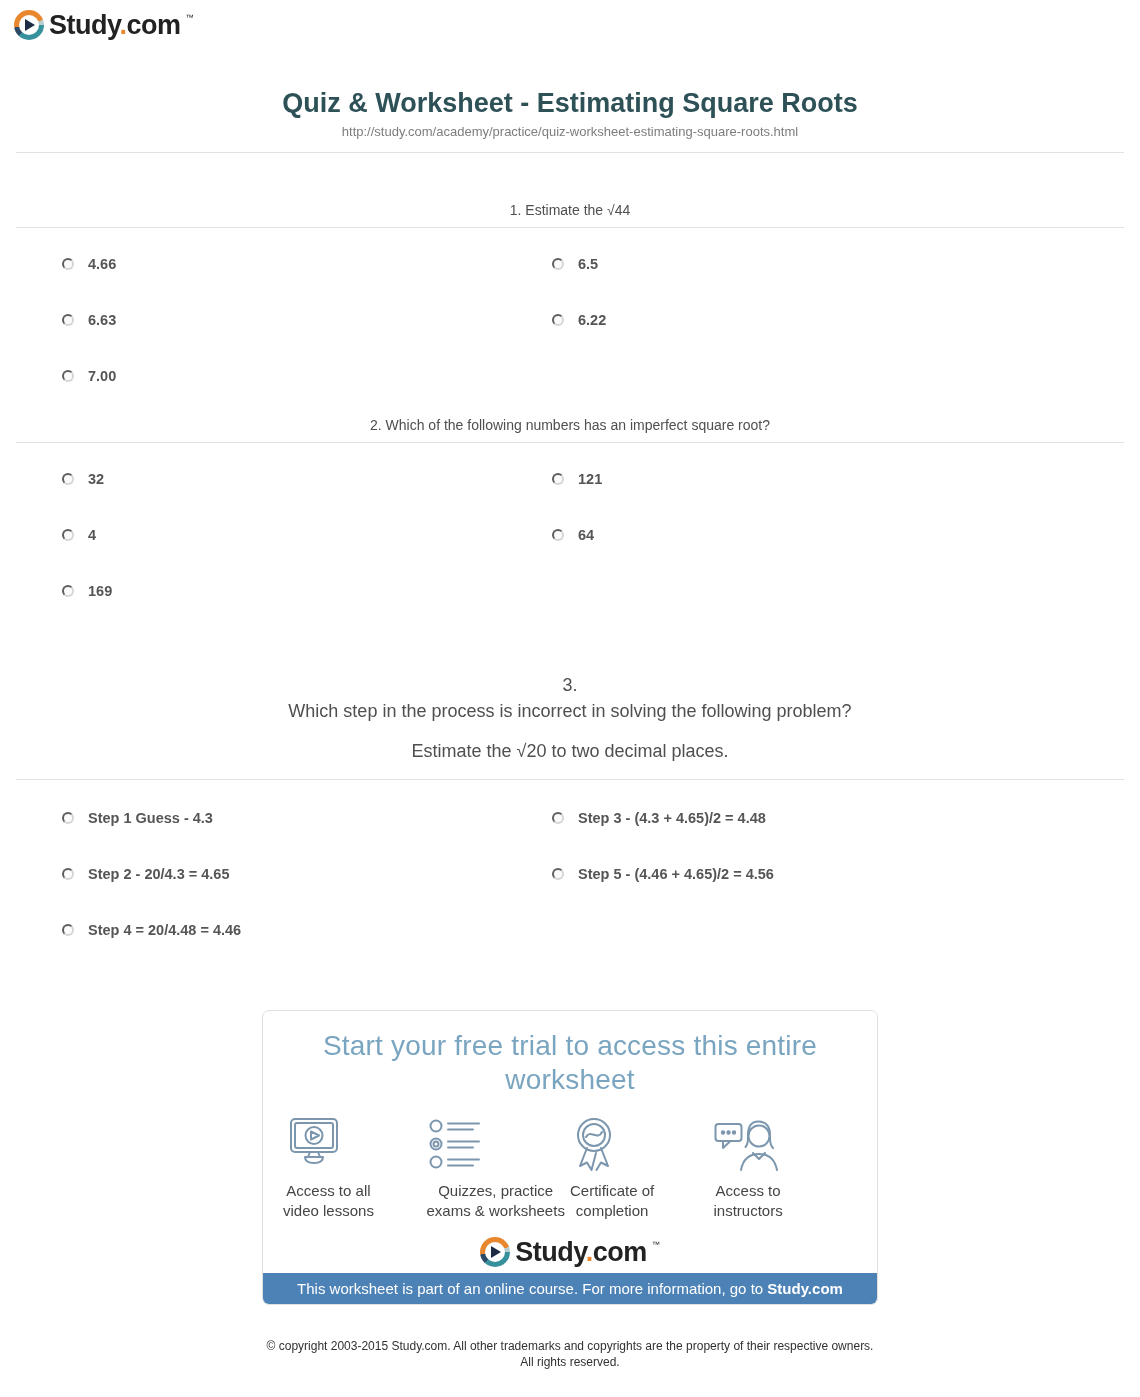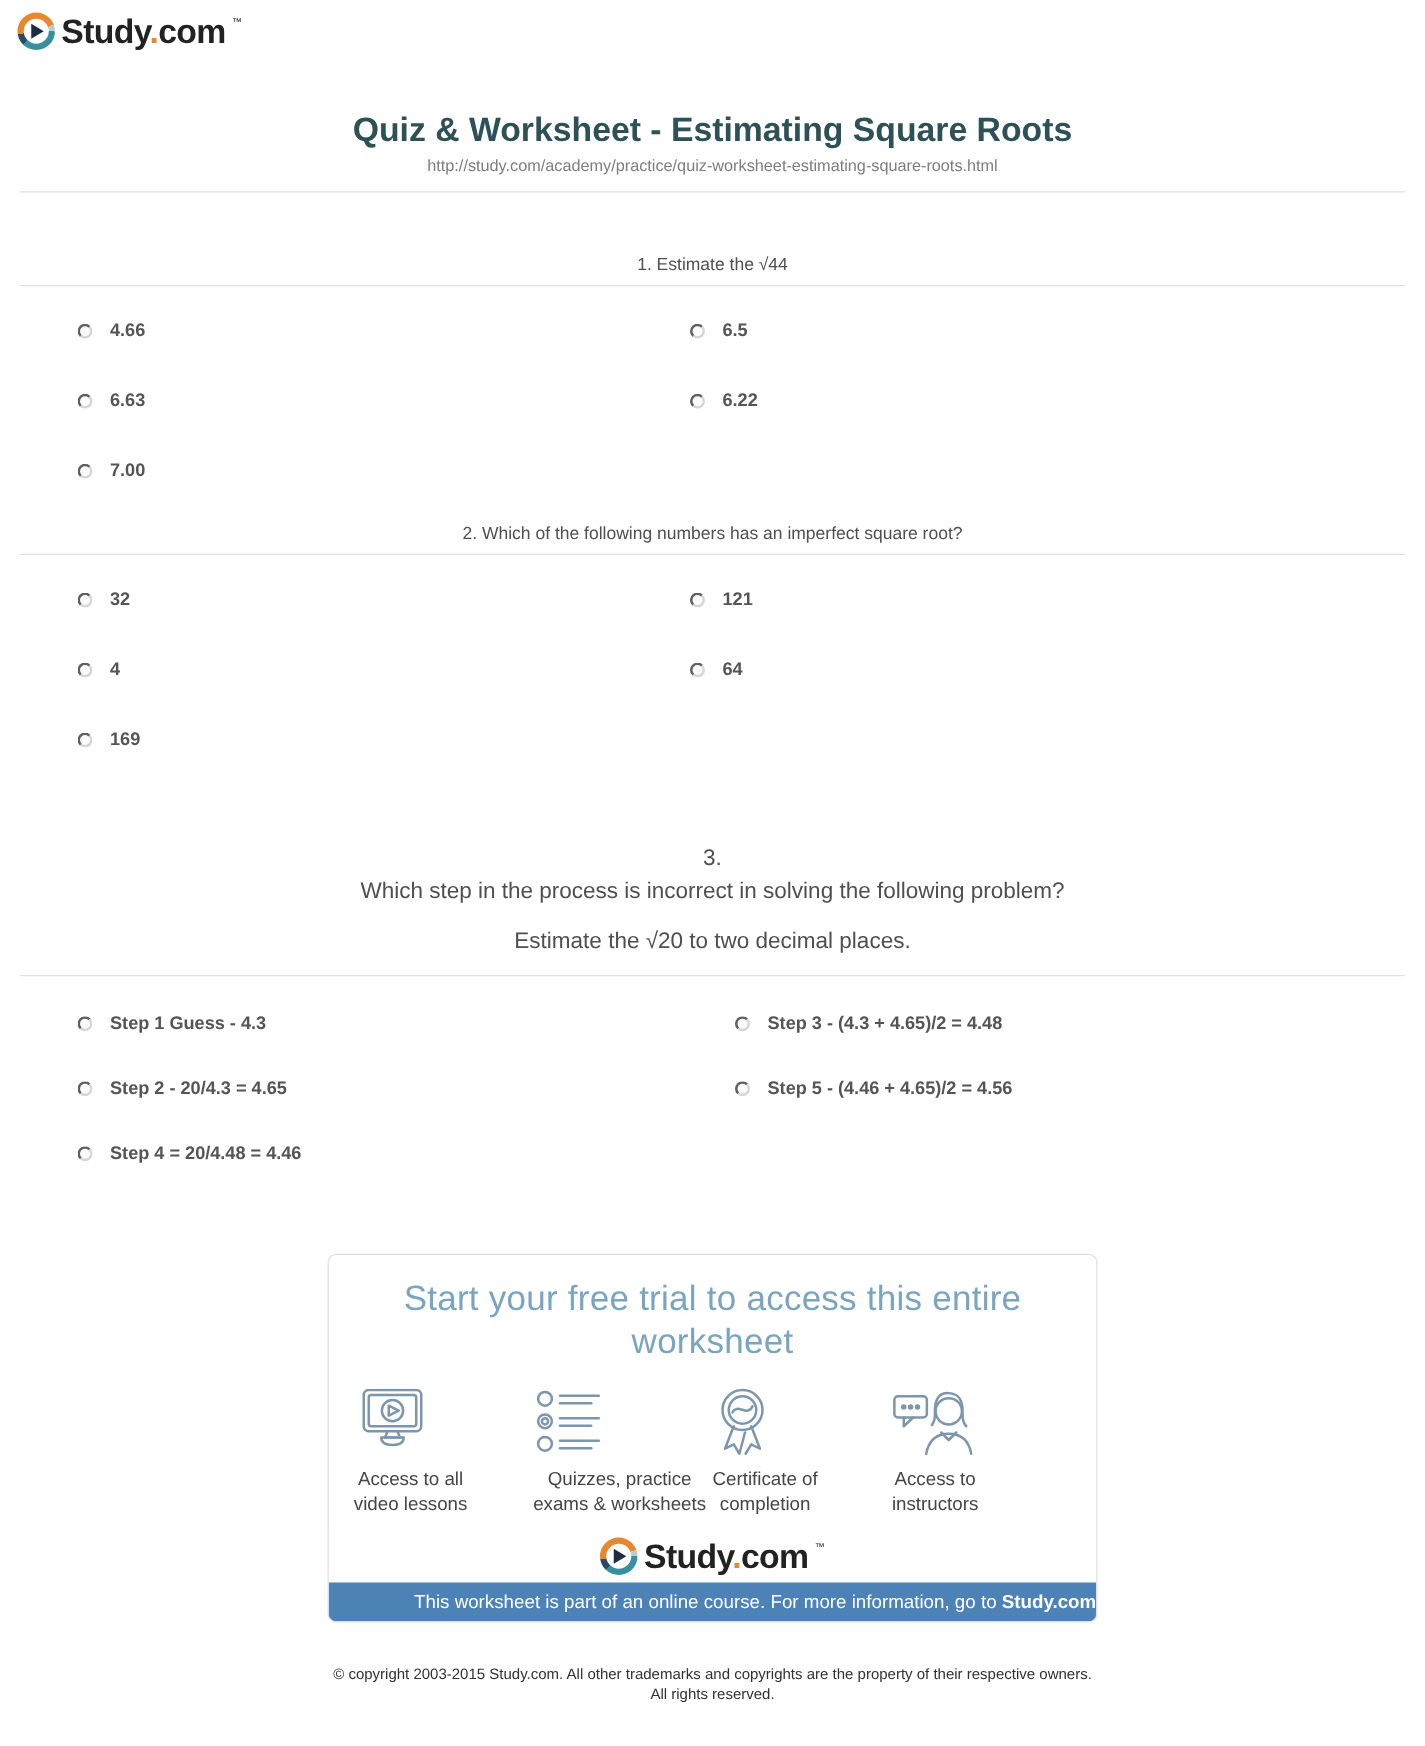--- a/index.html
+++ b/index.html
@@ -50,38 +50,38 @@
     width: 12px; height: 12px; border-radius: 50%; background: #fbfbfb; flex: 0 0 auto;
     border: 2px solid #d6d6d6; border-top-color: #5f5f5f; border-left-color: #5f5f5f;
   }
   .option-label { font-size: 14.5px; font-weight: 700; color: #555; white-space: nowrap; }
 
   .q3 { margin-top: 74px; }
   .q3-number { font-size: 18px; line-height: 24px; color: #4f4f4f; }
   .q3-line { font-size: 18px; line-height: 24px; color: #4f4f4f; margin-top: 2px; }
   .q3-sub { font-size: 18px; line-height: 24px; color: #4f4f4f; margin-top: 16px; }
   .q3 .rule-under { margin-top: 16px; }
-  .q3 .options { margin-top: 30px; gap: 36px; }
+  .q3 .options { margin-top: 30px; }
 
   
   .promo-box {
     width: 616px; margin: 72px auto 0; border: 1px solid #e0e0e0; border-radius: 7px;
     overflow: hidden; background: #fff; text-align: center;
   }
   .promo-heading { margin-top: 18px; font-size: 28px; line-height: 34px; font-weight: 400; color: #7aa5c0; letter-spacing: 0.2px; }
   .promo-sub { margin-top: 6px; font-size: 15px; line-height: 20px; color: #3f3f3f; }
   .features { margin-top: 18px; display: flex; justify-content: space-evenly; align-items: flex-start; padding: 0 20px; }
   .feature { width: 158px; display: flex; flex-direction: column; align-items: flex-start; }
   .feature-icon { height: 58px; display: flex; align-items: center; justify-content: center; }
   .feature-icon svg { stroke: #7b96ad; fill: none; stroke-width: 2; stroke-linecap: round; stroke-linejoin: round; }
   .feature-label { margin-top: 8px; font-size: 15px; line-height: 20px; color: #454545; white-space: pre-line; }
   .promo-logo { margin-top: 16px; display: flex; justify-content: center; }
   .banner {
     margin-top: 6px; background: #4d82b6; color: #ffffff; font-size: 15px; line-height: 31px;
-    height: 31px; text-align: right;
+    height: 31px; text-align: center;
   }
   .banner b { font-weight: 700; }
 
   
   .page-footer { margin-top: 33px; text-align: center; font-size: 12px; line-height: 16px; color: #313131; }
 </style>
 </head>
 <body>
 
 <div class="site-header">

